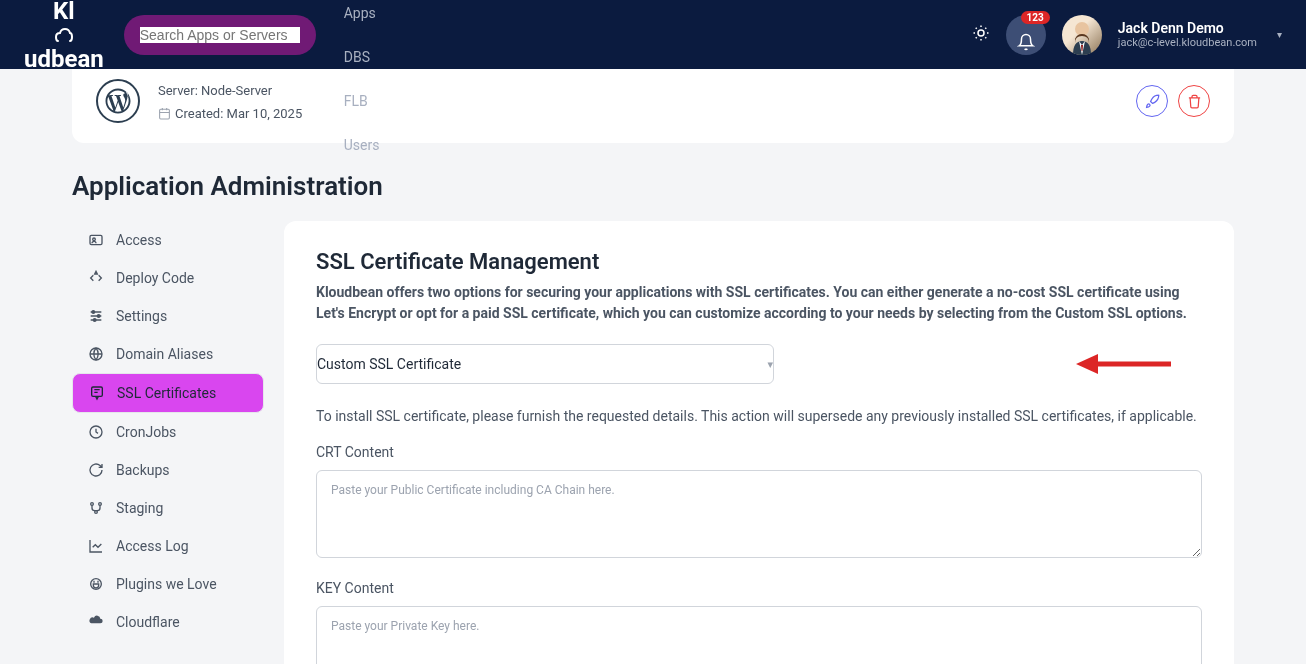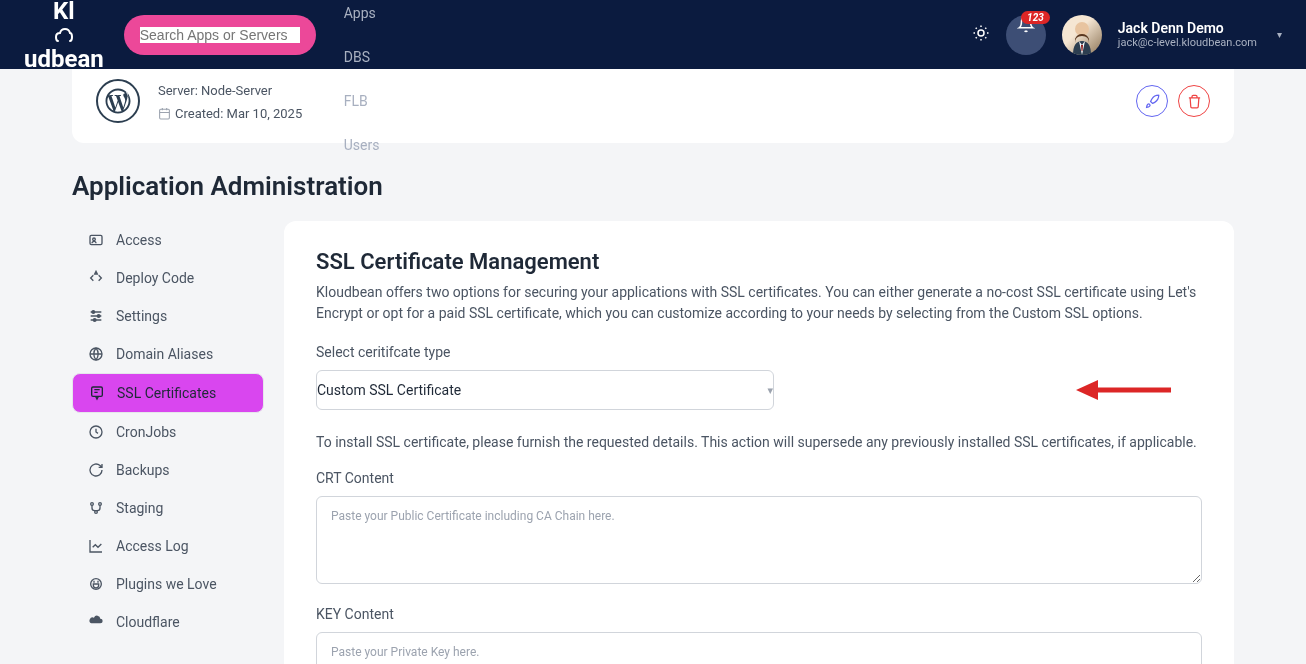--- a/index.html
+++ b/index.html
@@ -1,26 +1,26 @@
 <!DOCTYPE html>
 <html><head>
   <meta charset="utf-8">
   <style>
     * { margin: 0; padding: 0; box-sizing: border-box; }
     body { font-family: -apple-system, BlinkMacSystemFont, 'Segoe UI', Roboto, sans-serif; background: #f4f5f7; color: #2c3e50; }
     
     .topbar { background: #0b1b3f; height: 69px; display: flex; align-items: center; padding: 0 24px; gap: 20px; }
     .logo { display: flex; align-items: center; color: #fff; font-size: 24px; font-weight: 700; gap: 2px; flex-direction: column; }
-    .search-box { background: #ec4899; border-radius: 24px; height: 40px; width: 192px; display: flex; align-items: center; padding: 0 16px; }
+    .search-box { background: #701a75; border-radius: 24px; height: 40px; width: 192px; display: flex; align-items: center; padding: 0 16px; }
     .search-box input { border: none; outline: none; font-size: 14px; width: 100%; color: #6b7280; }
     .nav-links { display: flex; gap: 28px; margin-left: 8px; flex-direction: column; }
     .nav-link { color: #a8b0c0; font-size: 14px; text-decoration: none; cursor: pointer; }
     .topbar-right { margin-left: auto; display: flex; align-items: center; gap: 16px; }
     .sun-icon { color: #fff; cursor: pointer; }
-    .bell-wrap { position: relative; width: 40px; height: 40px; background: #3d4e75; border-radius: 50%; display: flex; align-items: flex-start; justify-content: center; cursor: pointer; font-style: italic; }
+    .bell-wrap { position: relative; width: 40px; height: 40px; background: #3d4e75; border-radius: 50%; display: flex; align-items: flex-end; justify-content: center; cursor: pointer; }
     .bell-icon { color: #fff; }
     .badge { position: absolute; top: -4px; right: -4px; background: #dc2626; color: #fff; font-size: 10px; font-weight: 700; border-radius: 10px; padding: 1px 6px; }
     .avatar { width: 40px; height: 40px; border-radius: 50%; background: linear-gradient(135deg, #f5e6d3 40%, #8b7355 100%); overflow: hidden; display: flex; align-items: flex-end; justify-content: center; }
     .avatar-person { width: 30px; height: 36px; }
     .user-info { display: flex; flex-direction: column; color: #fff; cursor: pointer; }
     .user-name { font-size: 14px; font-weight: 600; }
     .user-email { font-size: 11px; color: #a8b0c0; }
     .user-chevron { color: #a8b0c0; margin-left: 4px; font-size: 10px; }
     
     .main { padding: 0 72px; }
@@ -38,21 +38,21 @@
     .page-title { font-size: 26px; font-weight: 600; color: #1f2937; margin-bottom: 20px; }
     
     .content-wrap { display: flex; gap: 20px; align-items: flex-start; }
     .sidebar { width: 192px; background: transparent; }
     .sidebar-item { display: flex; align-items: center; gap: 12px; padding: 11px 16px; font-size: 14px; color: #4b5563; cursor: pointer; border-radius: 8px; }
     .sidebar-item.active { background: #d946ef; color: #1f2937; border: 1px solid #e5e7eb; }
     .sidebar-icon { width: 16px; height: 16px; display: flex; align-items: center; justify-content: center; flex-shrink: 0; }
     
     .panel { flex: 1; background: #fff; border-radius: 12px; padding: 28px 32px; }
     .panel-title { font-size: 22px; font-weight: 600; color: #1f2937; margin-bottom: 8px; }
-    .panel-desc { font-size: 14px; color: #4b5563; line-height: 1.5; margin-bottom: 20px; }
+    .panel-desc { font-size: 14px; color: #4b5563; line-height: 1.5; margin-bottom: 20px; font-weight: bold; }
     .field-label { font-size: 14px; color: #4b5563; margin-bottom: 10px; display: block; }
     .select-box { width: 458px; height: 40px; border: 1px solid #d1d5db; border-radius: 6px; display: flex; align-items: center; padding: 0 0; cursor: pointer; margin-bottom: 24px; position: relative; }
     .select-value { font-size: 14px; color: #1f2937; }
     .select-chevron { margin-left: auto; color: #9ca3af; font-size: 11px; }
     .arrow-annotation { position: absolute; left: 760px; top: 0; color: #dc2626; pointer-events: none; }
     .select-wrap { position: relative; }
     .note-text { font-size: 14px; color: #4b5563; margin-bottom: 20px; }
     .textarea-field { width: 100%; min-height: 88px; border: 1px solid #d1d5db; border-radius: 6px; padding: 12px 14px; font-size: 12px; font-family: inherit; color: #1f2937; resize: vertical; margin-bottom: 18px; outline: none; }
     .textarea-field::placeholder { color: #9ca3af; }
   </style>
@@ -243,21 +243,20 @@
               <path d="M18 14h.5a3.5 3.5 0 0 0 0-7 5 5 0 0 0-9.6-1.5A4 4 0 0 0 5 14h13z"></path>
             </svg>
           </span>
         <span>Cloudflare</span>
       </div>
     </aside>
 
     <section class="panel">
       <h2 class="panel-title">SSL Certificate Management</h2>
       <p class="panel-desc">Kloudbean offers two options for securing your applications with SSL certificates. You can either generate a no-cost SSL certificate using Let's Encrypt or opt for a paid SSL certificate, which you can customize according to your needs by selecting from the Custom SSL options.</p>
-      <label class="field-label">Select ceritifcate type</label>
       <div class="select-wrap">
         <div class="select-box">
           <span class="select-value">Custom SSL Certificate</span>
           <span class="select-chevron">▾</span>
         </div>
         <svg class="arrow-annotation" width="95" height="40" viewBox="0 0 95 40" style="top:2px">
           <line x1="95" y1="18" x2="18" y2="18" stroke="#dc2626" stroke-width="5"></line>
           <polygon points="0,18 22,8 22,28" fill="#dc2626"></polygon>
         </svg>
       </div>

